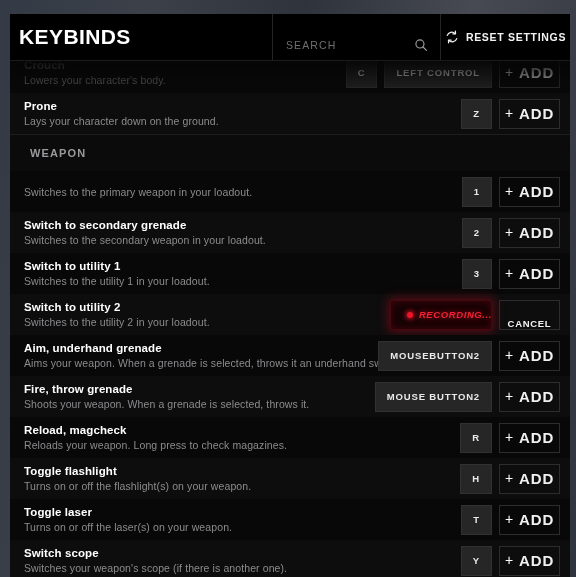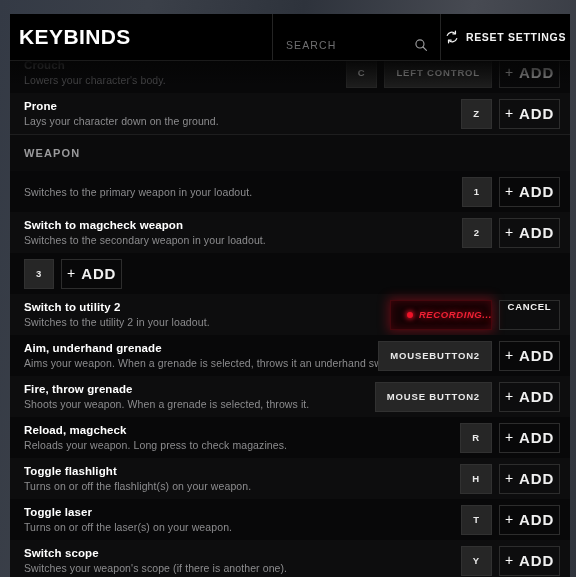--- a/index.html
+++ b/index.html
@@ -238,21 +238,21 @@
     font-style: italic;
     letter-spacing: .6px;
     text-shadow: 0 0 6px rgba(238,19,40,.85);
   }
   .cancel-btn {
     height: 30px;
     width: 61px;
     background: transparent;
     border: 1px solid #2d2d2d;
     display: flex;
-    align-items: flex-start;
+    align-items: flex-end;
     justify-content: center;
     box-sizing: border-box;
     cursor: pointer;
   }
   .cancel-label {
     color: #f4f4f4;
     font-size: 9.5px;
     font-weight: 700;
     letter-spacing: .7px;
   }
@@ -268,21 +268,21 @@
   
   .divider {
     height: 1px;
     background: #1e1e1f;
     margin: 0;
   }
   .section {
     height: 36px;
     display: flex;
     align-items: center;
-    padding-left: 14px;
+    padding-left: 20px;
     background: #0b0b0c;
   }
   .section-label {
     color: #9a9a9c;
     font-size: 11px;
     font-weight: 700;
     letter-spacing: 1.15px;
   }
 </style>
 </head>
@@ -363,32 +363,36 @@
             <div class="row-controls">
               <div class="chip">1</div>
               <div class="add-btn">
                 <span class="add-plus">+</span>
                 <span class="add-label">ADD</span>
               </div>
             </div>
           </div>
           <div class="row alt">
             <div class="row-text">
-              <div class="row-name">Switch to magcheck weapon</div>
+              <div class="row-name">Switch to secondary grenade</div>
               <div class="row-desc">Switches to the secondary weapon in your loadout.</div>
             </div>
             <div class="row-controls">
               <div class="chip">2</div>
               <div class="add-btn">
                 <span class="add-plus">+</span>
                 <span class="add-label">ADD</span>
               </div>
             </div>
           </div>
           <div class="row plain">
+            <div class="row-text">
+              <div class="row-name">Switch to utility 1</div>
+              <div class="row-desc">Switches to the utility 1 in your loadout.</div>
+            </div>
             <div class="row-controls">
               <div class="chip">3</div>
               <div class="add-btn">
                 <span class="add-plus">+</span>
                 <span class="add-label">ADD</span>
               </div>
             </div>
           </div>
           <div class="row alt">
             <div class="row-text">

